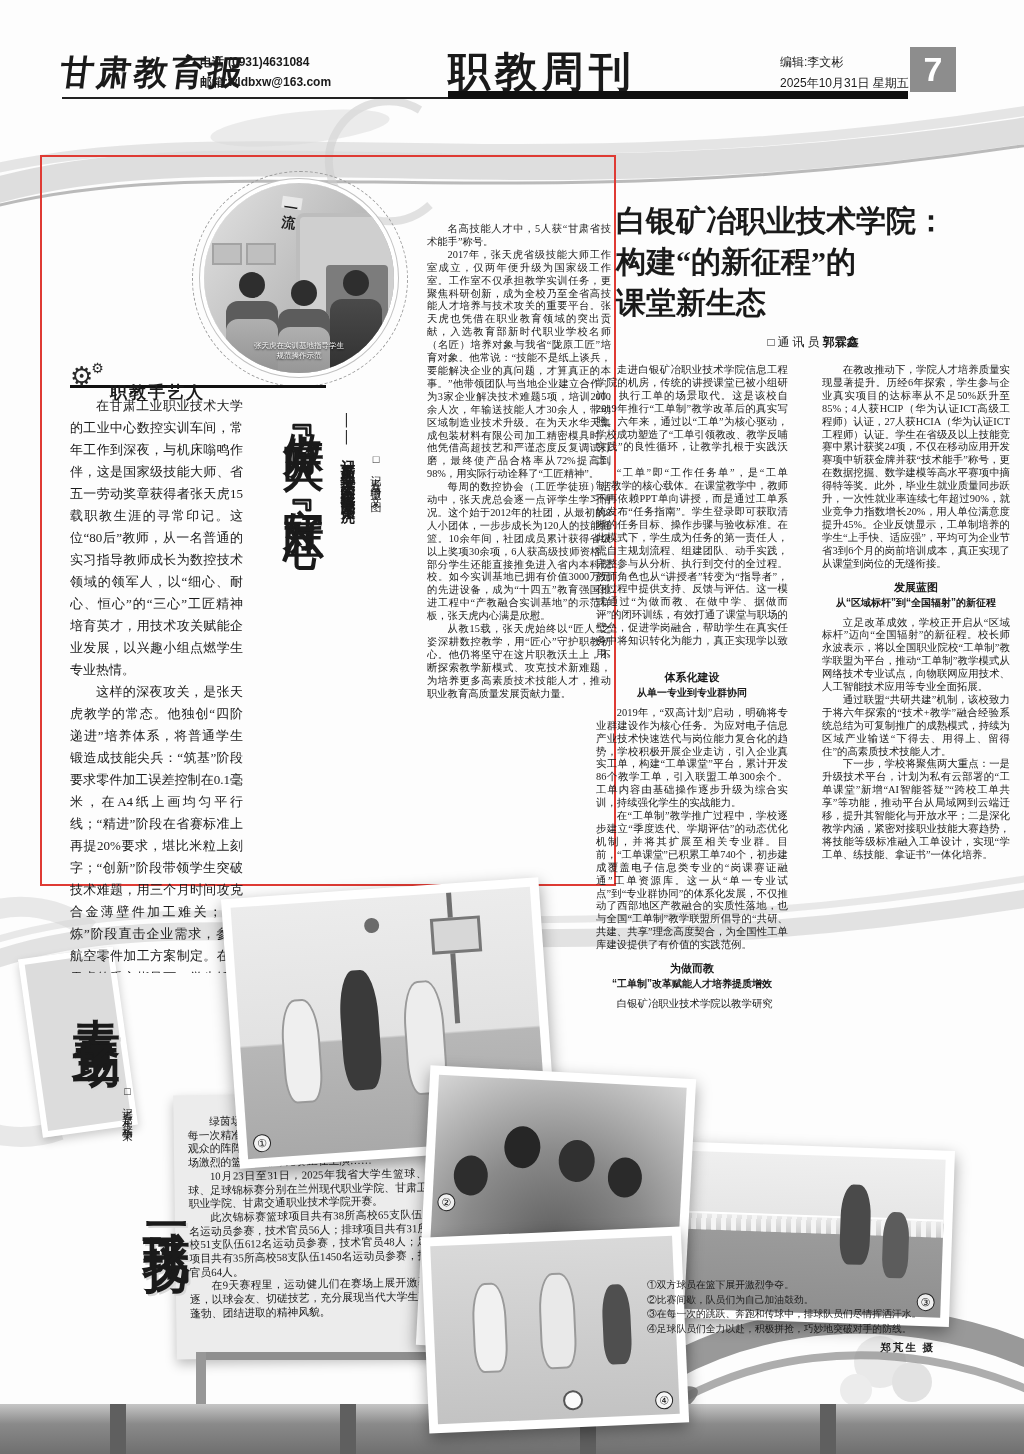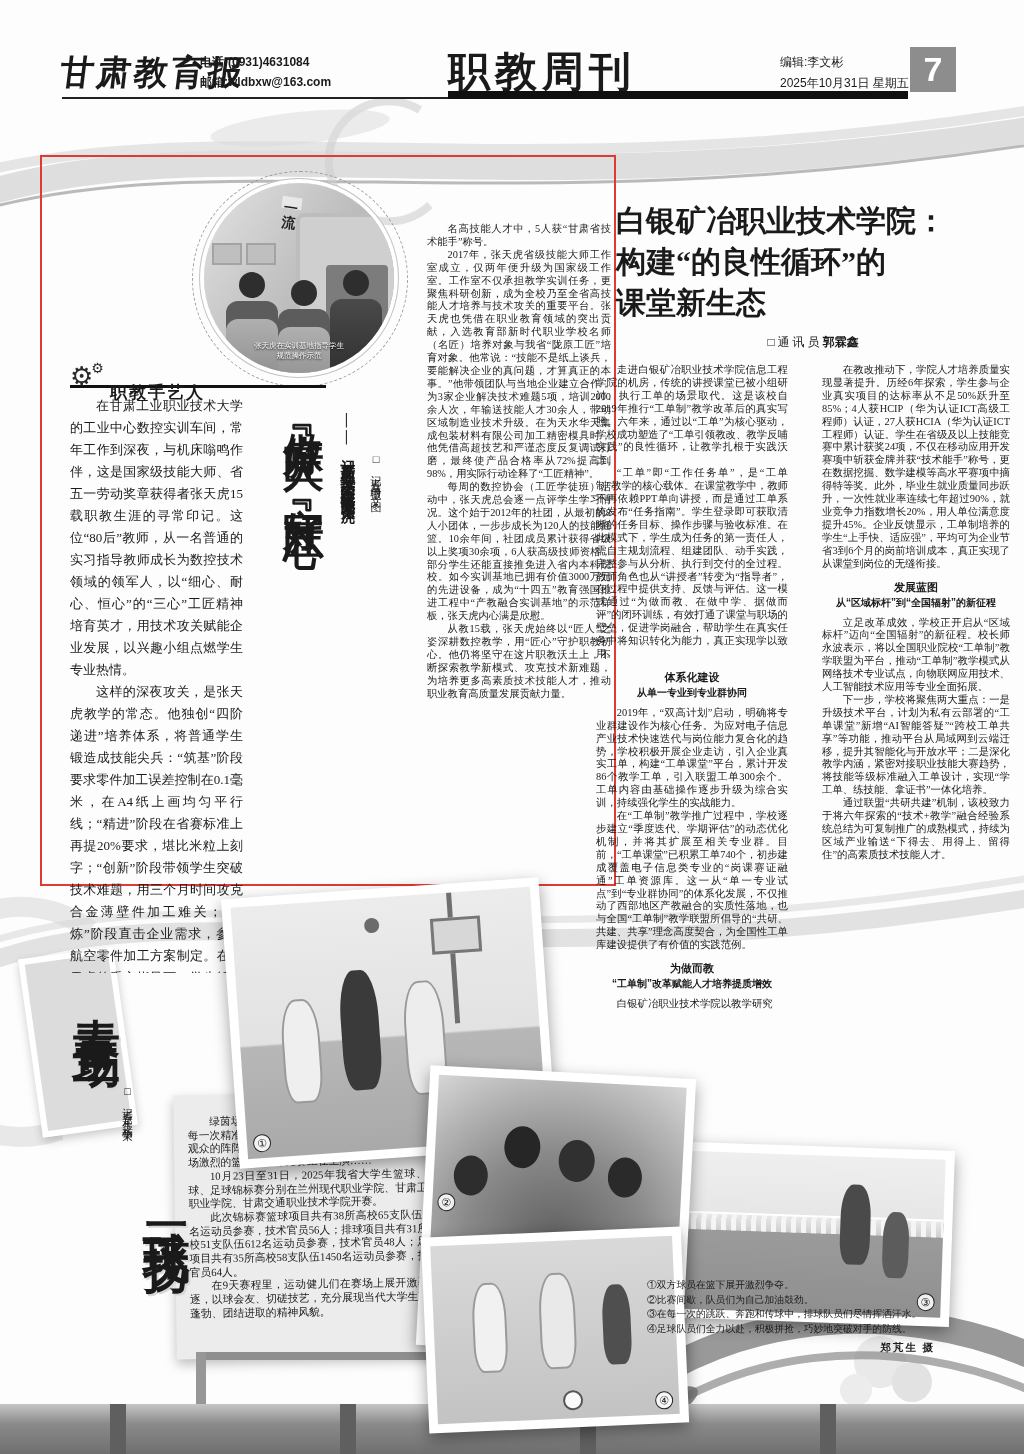--- a/index.html
+++ b/index.html
@@ -197,21 +197,21 @@
     <div class="abs bodytext f-col2">
       <p class="p">名高技能人才中，5人获“甘肃省技术能手”称号。</p>
       <p class="p">2017年，张天虎省级技能大师工作室成立，仅两年便升级为国家级工作室。工作室不仅承担教学实训任务，更聚焦科研创新，成为全校乃至全省高技能人才培养与技术攻关的重要平台。张天虎也凭借在职业教育领域的突出贡献，入选教育部新时代职业学校名师（名匠）培养对象与我省“陇原工匠”培育对象。他常说：“技能不是纸上谈兵，要能解决企业的真问题，才算真正的本事。”他带领团队与当地企业建立合作，为3家企业解决技术难题5项，培训2000余人次，年输送技能人才30余人，带动区域制造业技术升级。在为天水华天集成包装材料有限公司加工精密模具时，他凭借高超技艺和严谨态度反复调试打磨，最终使产品合格率从72%提高到98%，用实际行动诠释了“工匠精神”。</p>
       <p class="p">每周的数控协会（工匠学徒班）活动中，张天虎总会逐一点评学生学习情况。这个始于2012年的社团，从最初的8人小团体，一步步成长为120人的技能摇篮。10余年间，社团成员累计获得省级以上奖项30余项，6人获高级技师资格，部分学生还能直接推免进入省内本科院校。如今实训基地已拥有价值3000万元的先进设备，成为“十四五”教育强国推进工程中“产教融合实训基地”的示范样板，张天虎内心满是欣慰。</p>
       <p class="p">从教15载，张天虎始终以“匠人”之姿深耕数控教学，用“匠心”守护职教初心。他仍将坚守在这片职教沃土上，不断探索教学新模式、攻克技术新难题，为培养更多高素质技术技能人才，推动职业教育高质量发展贡献力量。</p>
     </div>
   </div>
 
   <div class="abs a2-title">
     <div>白银矿冶职业技术学院：</div>
-    <div>构建“的良性循环”的</div>
+    <div>构建“的新征程”的</div>
     <div>课堂新生态</div>
   </div>
   <div class="abs a2-byline">
     <span>□ 通 讯 员</span>
     <b>郭霖鑫</b>
   </div>
 
   <div class="abs bodytext a2-col a2-col1">
     <p class="p">走进白银矿冶职业技术学院信息工程学院的机房，传统的讲授课堂已被小组研讨、执行工单的场景取代。这是该校自2019年推行“工单制”教学改革后的真实写照。六年来，通过以“工单”为核心驱动，学校成功塑造了“工单引领教改、教学反哺实践”的良性循环，让教学扎根于实践沃土。</p>
     <p class="p">“工单”即“工作任务单”，是“工单制”教学的核心载体。在课堂教学中，教师不再依赖PPT单向讲授，而是通过工单系统发布“任务指南”。学生登录即可获取清晰的任务目标、操作步骤与验收标准。在此模式下，学生成为任务的第一责任人，需自主规划流程、组建团队、动手实践，完整参与从分析、执行到交付的全过程。教师角色也从“讲授者”转变为“指导者”，在过程中提供支持、反馈与评估。这一模式通过“为做而教、在做中学、据做而评”的闭环训练，有效打通了课堂与职场的壁垒，促进学岗融合，帮助学生在真实任务中将知识转化为能力，真正实现学以致用。</p>
@@ -228,22 +228,22 @@
     <p class="p">白银矿冶职业技术学院以教学研究</p>
   </div>
 
   <div class="abs bodytext a2-col a2-col2">
     <p class="p">在教改推动下，学院人才培养质量实现显著提升。历经6年探索，学生参与企业真实项目的达标率从不足50%跃升至85%；4人获HCIP（华为认证ICT高级工程师）认证，27人获HCIA（华为认证ICT工程师）认证。学生在省级及以上技能竞赛中累计获奖24项，不仅在移动应用开发赛项中斩获金牌并获“技术能手”称号，更在数据挖掘、数学建模等高水平赛项中摘得特等奖。此外，毕业生就业质量同步跃升，一次性就业率连续七年超过90%，就业竞争力指数增长20%，用人单位满意度提升45%。企业反馈显示，工单制培养的学生“上手快、适应强”，平均可为企业节省3到6个月的岗前培训成本，真正实现了从课堂到岗位的无缝衔接。</p>
     <div class="subhead">
       <div>发展蓝图</div>
       <div class="sh2">从“区域标杆”到“全国辐射”的新征程</div>
     </div>
     <p class="p">立足改革成效，学校正开启从“区域标杆”迈向“全国辐射”的新征程。校长师永波表示，将以全国职业院校“工单制”教学联盟为平台，推动“工单制”教学模式从网络技术专业试点，向物联网应用技术、人工智能技术应用等专业全面拓展。</p>
+    <p class="p">通过联盟“共研共建”机制，该校致力于将六年探索的“技术+教学”融合经验系统总结为可复制推广的成熟模式，持续为区域产业输送“下得去、用得上、留得住”的高素质技术技能人才。</p>
     <p class="p">下一步，学校将聚焦两大重点：一是升级技术平台，计划为私有云部署的“工单课堂”新增“AI智能答疑”“跨校工单共享”等功能，推动平台从局域网到云端迁移，提升其智能化与开放水平；二是深化教学内涵，紧密对接职业技能大赛趋势，将技能等级标准融入工单设计，实现“学工单、练技能、拿证书”一体化培养。</p>
-    <p class="p">通过联盟“共研共建”机制，该校致力于将六年探索的“技术+教学”融合经验系统总结为可复制推广的成熟模式，持续为区域产业输送“下得去、用得上、留得住”的高素质技术技能人才。</p>
   </div>
 
   <div class="abs side-photo"></div>
   <div class="abs s-title1">青春主场</div>
   <div class="abs s-byline">□记者 郑芃生 杨争荣</div>
   <div class="abs s-title2">三球飞扬</div>
 
   <div class="abs s-panel">
     <div class="s-text">
       <p class="p">绿茵场上，足球运动员们你追我赶，奋力拼搏，每一次精准的传球、每一次犀利的射门都赢得了场边观众的阵阵掌声和欢呼声；体育馆内灯光璀璨，一场场激烈的篮球、排球比赛正在上演……</p>

